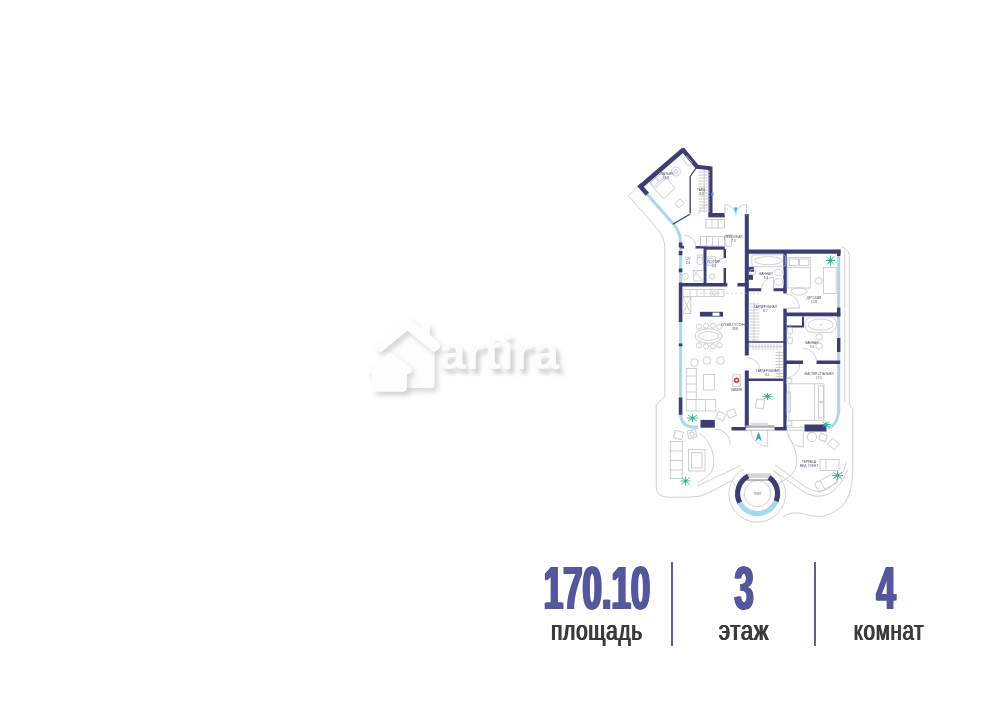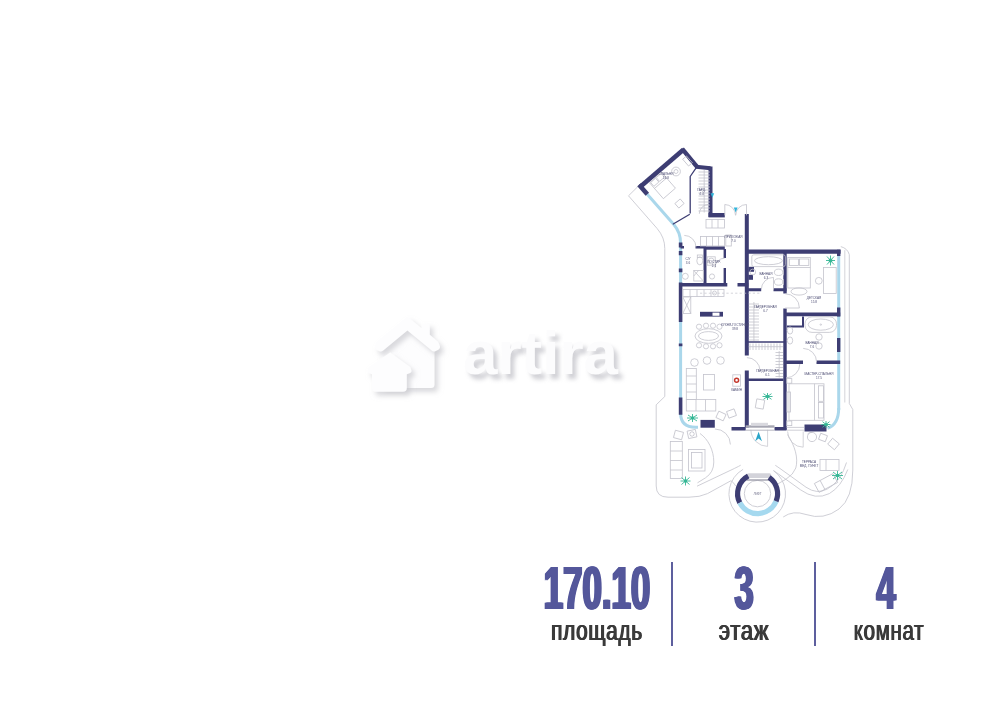--- a/index.html
+++ b/index.html
@@ -18,21 +18,21 @@
     </filter>
   </defs>
 
   <path filter="url(#ws)" fill="#fdfdfe" d="M 380.5,346.5 L 407.4,324.5 L 434.5,346.5 L 434.5,384.5 Q 434.5,388 431,388 L 384,388 Q 380.5,388 380.5,384.5 Z"></path>
 
   <path filter="url(#ws)" fill="#fdfdfe" d="M 407.4,316.5 L 421.5,328 L 421.5,323.5 L 429.8,323.5 L 429.8,334.8 L 438.2,341.7 L 440,346.3 Q 440.6,348.6 438.4,349.7 L 435.3,351.2 Q 433.3,352 431.7,350.6 L 407.4,330.6 L 383.2,350.6 Q 381.5,352 379.5,351.2 L 376.4,349.7 Q 374.2,348.6 374.9,346.3 L 376.6,341.7 Z"></path>
 
   <path filter="url(#ws)" fill="#fdfdfe" d="M 390.3,352.5 L 410.3,367 L 411.5,370.5 Q 411.9,372.3 410.2,373 L 406.8,374.3 L 406.8,388 Q 406.8,391.8 403,391.8 L 375.8,391.8 Q 372,391.8 372,388 L 372,374.3 L 368.7,373 Q 367,372.3 367.4,370.5 L 368.6,367 Z"></path>
 </svg>
 
-<div class="abs" style="left:463px;top:327px;width:185px;height:56px;color:#fcfcfd;font-weight:bold;font-size:62px;line-height:52px;letter-spacing:0px;text-shadow:4px 4.5px 4px rgba(193,193,200,0.75);">artira</div>
+<div class="abs" style="left:439px;top:327px;width:185px;height:56px;color:#fcfcfd;font-weight:bold;font-size:48px;line-height:52px;letter-spacing:0px;text-shadow:4px 4.5px 4px rgba(193,193,200,0.75);">artira</div>
 
 <svg id="plan" class="abs" style="left:600px;top:140px;width:280px;height:400px" viewBox="600 140 280 400" fill="none">
 <g stroke-linecap="butt" stroke-linejoin="round">
 
 <path d="M 640,184.5 L 628.5,195.8 L 657.2,228.6 Q 664.8,237.5 664.8,248.5 L 664.8,396.5 L 656.2,404.8 L 656.2,486 Q 656.2,497.2 668,497.2 L 689,497.2 Q 700,497.2 707.5,493.6 L 731,480.7 Q 734.3,483 735.7,486" stroke="#c9c9d1" stroke-width="0.9"></path>
 
 <path d="M 697,486.2 L 734.3,468.5 Q 739.6,465.9 740.7,465.2" stroke="#c9c9d1" stroke-width="0.9"></path>
 
 <path d="M 700,433.5 C 708,439 713.8,450 713.8,462 Q 713.8,472.5 705.5,477.8 L 697.5,482.8" stroke="#c9c9d1" stroke-width="0.9"></path>
 

